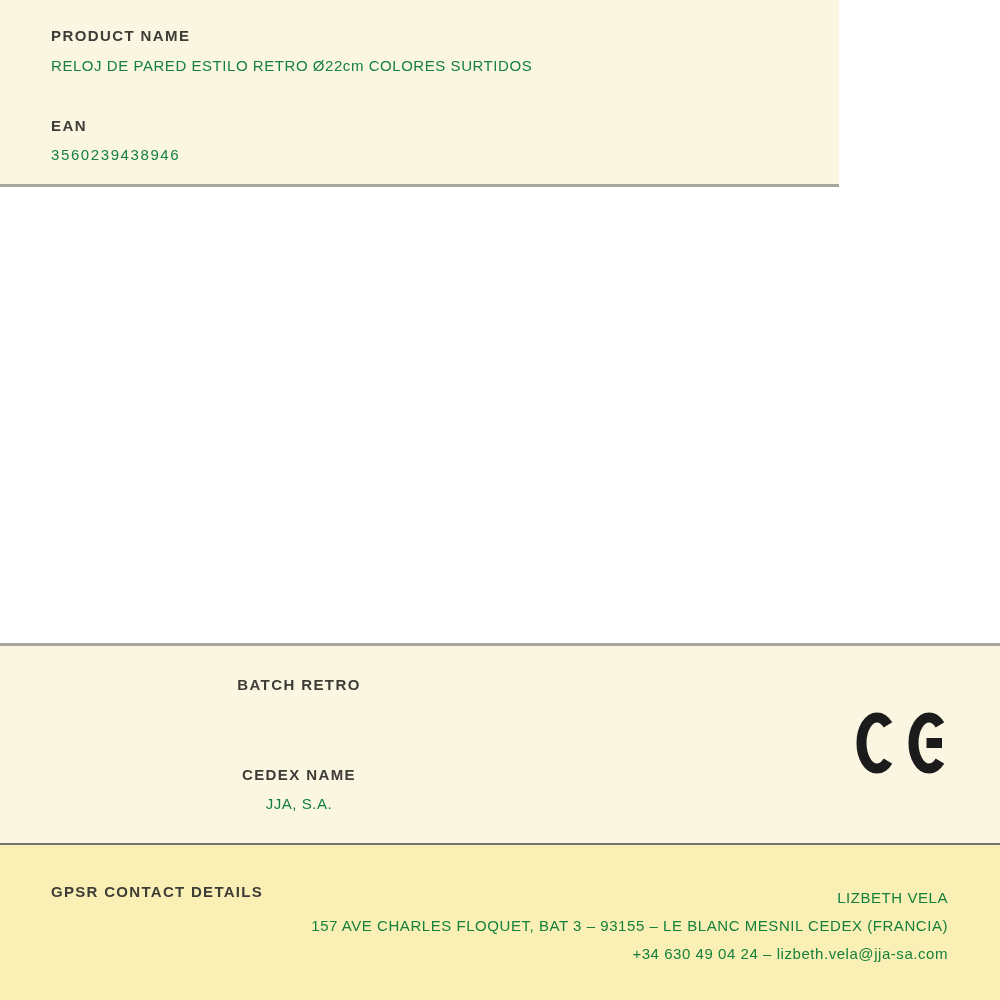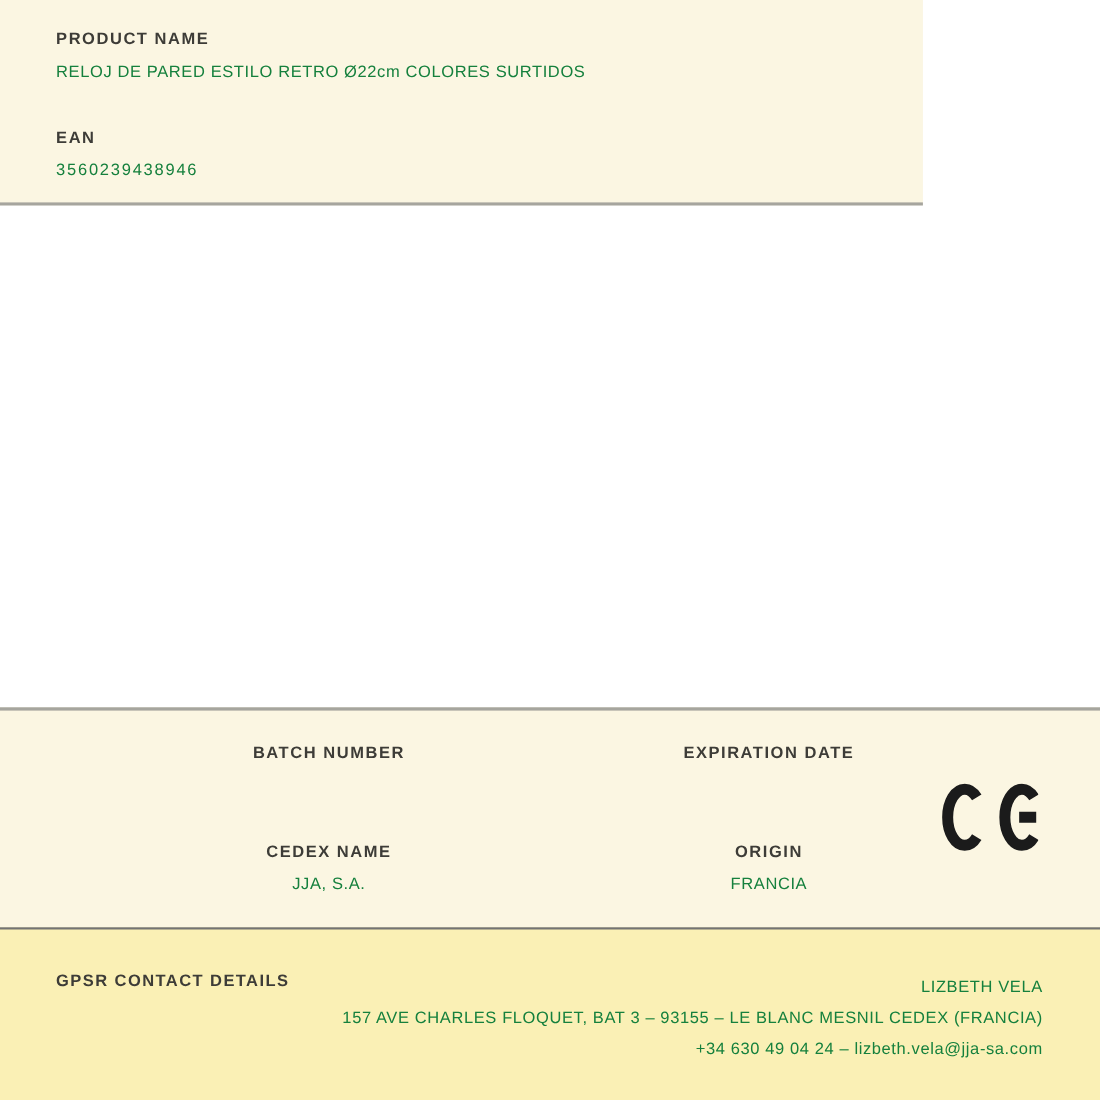--- a/index.html
+++ b/index.html
@@ -97,28 +97,23 @@
     <div class="lbl pn-label">PRODUCT NAME</div>
     <div class="val pn-value">RELOJ DE PARED ESTILO RETRO Ø22cm COLORES SURTIDOS</div>
     <div class="lbl ean-label">EAN</div>
     <div class="val ean-value">3560239438946</div>
   </section>
 
   <section class="section-blank"></section>
 
   <section class="section-mid">
     <div class="col-left">
-      <div class="lbl row1-label">BATCH NUMBER</div>
+      <div class="lbl row1-label">BATCH RETRO</div>
       <div class="lbl row2-label">CEDEX NAME</div>
       <div class="val row2-value">JJA, S.A.</div>
-    </div>
-    <div class="col-right">
-      <div class="lbl row1-label">EXPIRATION DATE</div>
-      <div class="lbl row2-label">ORIGIN</div>
-      <div class="val row2-value">FRANCIA</div>
     </div>
 
     <svg class="ce-mark" viewBox="0 0 88 62" xmlns="http://www.w3.org/2000/svg" aria-hidden="true">
 
       <path d="M 31.96 12.97 A 15.5 25.5 0 1 0 31.96 49.03" fill="none" stroke="#1b1b1b" stroke-width="10"></path>
 
       <path d="M 83.96 12.97 A 15.5 25.5 0 1 0 83.96 49.03" fill="none" stroke="#1b1b1b" stroke-width="10"></path>
 
       <line x1="70.5" y1="31" x2="86" y2="31" stroke="#1b1b1b" stroke-width="10"></line>
     </svg>

